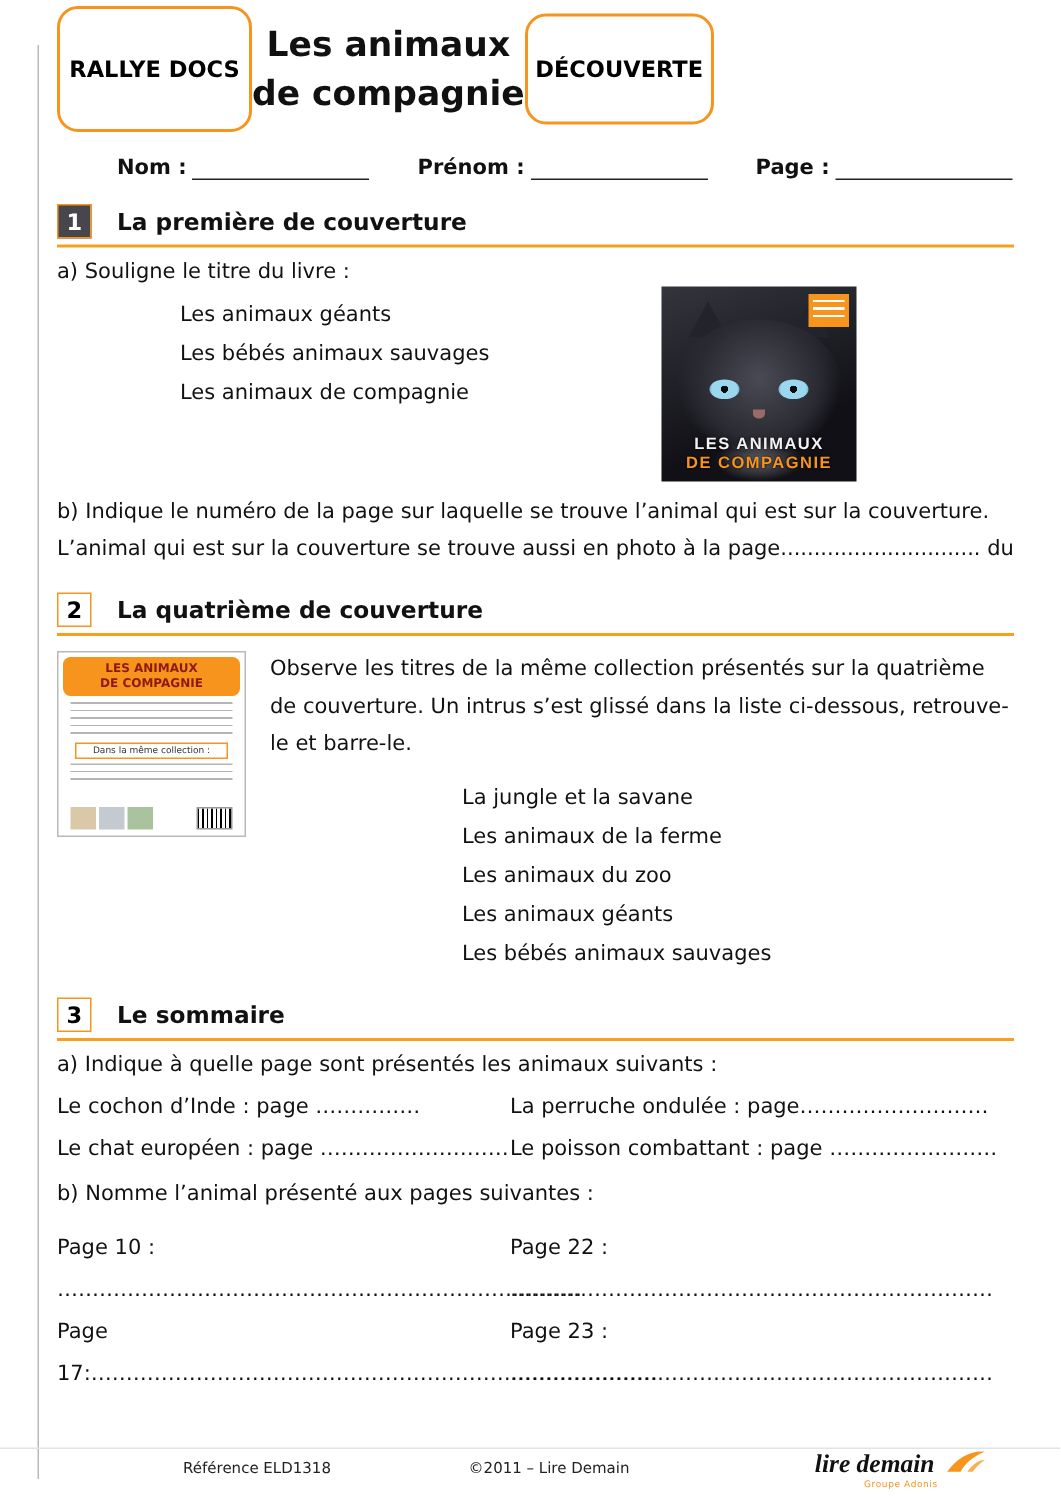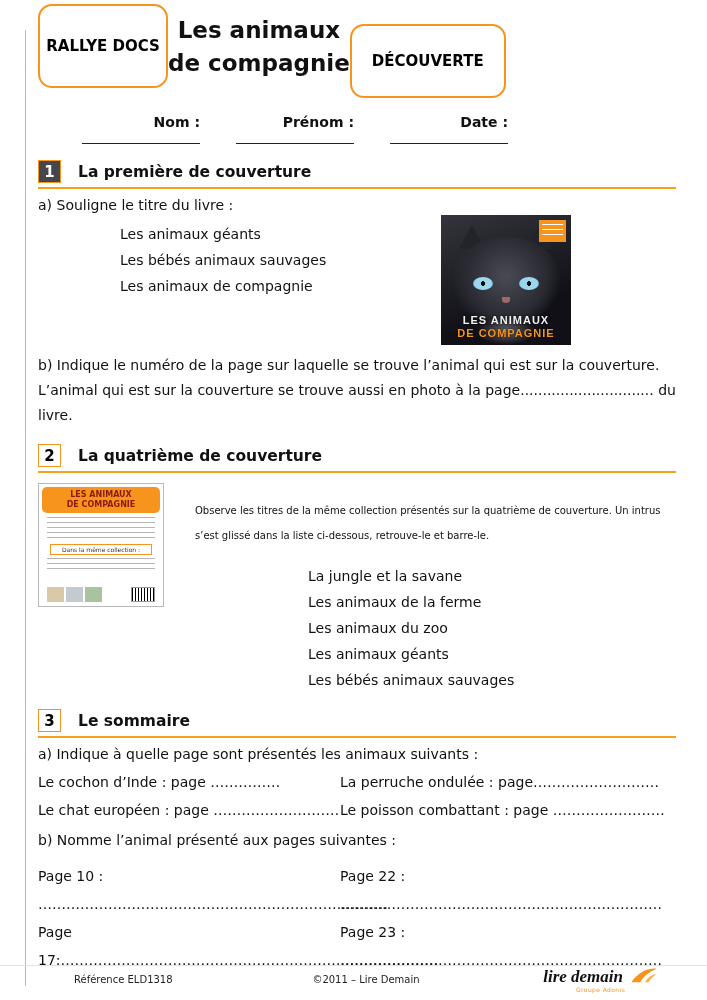--- a/index.html
+++ b/index.html
@@ -9,26 +9,26 @@
     font-family:"DejaVu Sans", sans-serif; color:#111; overflow:hidden;
   }
   .left-rule { position:absolute; left:25px; top:30px; bottom:14px; width:1px; background:#b9b9b9; }
   .content { position:absolute; left:38px; right:31px; top:0; }
 
   
   .topbar { display:flex; justify-content:flex-start; padding-top:4px; }
   .badge { border:2.5px solid #f7941e; border-radius:14px; font-weight:bold;
            display:flex; align-items:center; justify-content:center; font-size:15px; color:#000; background:#fff; }
   .badge-left  { width:130px; height:84px; }
-  .badge-right { width:156px; height:74px; margin-top:20px; }
+  .badge-right { width:126px; height:74px; margin-top:5px; }
   .main-title { text-align:center; font-weight:bold; font-size:23px; line-height:33px; padding-top:10px; }
 
   
   .identity { display:flex; gap:32px; margin:16px 0 0 40px; font-size:14px; font-weight:bold; }
-  .id-field { display:flex; align-items:flex-end;flex-direction:column; }
+  .id-field { display:flex; align-items:flex-end; }
   .id-line { display:inline-block; width:118px; border-bottom:1.3px solid #222; height:14px; margin-left:4px; }
 
   
   .sec-head { display:flex; align-items:center; gap:17px; border-bottom:2px solid #f7a01e; padding-bottom:4px; margin-top:16px; }
   .sec-title { font-size:15.5px; margin:0; font-weight:bold; }
   .sec-num { width:23px; height:23px; display:flex; align-items:center; justify-content:center; font-weight:bold; font-size:15px; flex:0 0 auto; }
   .sec-num.dark  { background:#46464c; color:#fff; border:1px solid #f7941e; }
   .sec-num.light { background:#fff; color:#000; border:1.6px solid #f7941e; }
 
   .qa { margin:8px 0 0 0; font-size:14px; }
@@ -69,31 +69,31 @@
   .bc-lines { height:24px; margin:4px 5px 0 5px;
               background:repeating-linear-gradient(to bottom,#b5b5b5 0 1px, transparent 1px 5px); }
   .bc-lines.small { height:11px; margin-top:3px; }
   .bc-banner { margin:3px 8px 0 8px; border:1px solid #f7941e; font-size:6px; padding:1px 2px; color:#333; text-align:center; }
   .bc-thumbs { display:flex; gap:2px; margin:auto 5px 1px 5px; align-items:flex-end; }
   .thumb { width:17px; height:15px; }
   .t1 { background:#d9c9a8; } .t2 { background:#c3cad0; } .t3 { background:#a8c39e; }
   .barcode { width:24px; height:15px; margin-left:auto;
              background:repeating-linear-gradient(to right,#000 0 1px,#fff 1px 3px); border:1px solid #999; }
   .s2-right { flex:1; }
-  .s2-para { font-size:10px; line-height:25px; margin:15px; }
+  .s2-para { font-size:14px; line-height:25px; margin:0; }
   .options2 { list-style:none; margin:10px 0 0 128px; padding:0; font-size:14px; line-height:26px; }
 
   
   .grid2 { display:grid; grid-template-columns:302px 1fr; font-size:14px; line-height:28px; margin-top:6px; }
   .qb3 { margin-top:8px; font-size:14px; }
 
   
   .footer-line { position:absolute; left:0; right:0; bottom:34px; height:1px; background:#e3e3e3; }
   .footer { position:absolute; left:38px; right:31px; bottom:7px; display:flex; align-items:center; font-size:10px; color:#222; }
-  .f-left { flex:1; padding-left:36px; }
+  .f-left { flex:1; padding-left:36px;text-align:center; }
   .f-center { flex:1; text-align:center; }
   .f-right { flex:1; display:flex; justify-content:flex-end; padding-right:18px; }
   .logo { display:flex; flex-direction:column; align-items:center; line-height:1; }
   .logo-row { display:flex; align-items:center; gap:7px; }
   .logo-text { font-family:"Liberation Serif", serif; font-style:italic; font-weight:bold; font-size:17px; color:#111; }
   .logo-sub { font-size:6px; color:#f7941e; margin-top:1px; letter-spacing:0.4px; }
 </style>
 </head>
 <body>
 
@@ -118,21 +118,21 @@
     <div class="identity">
       <div class="id-field">
         <span>Nom :</span>
         <span class="id-line"></span>
       </div>
       <div class="id-field">
         <span>Prénom :</span>
         <span class="id-line"></span>
       </div>
       <div class="id-field">
-        <span>Date :</span>
+        <span>Page :</span>
         <span class="id-line"></span>
       </div>
     </div>
 
     <section>
       <div class="sec-head">
         <div class="sec-num dark">1</div>
         <h2 class="sec-title">La première de couverture</h2>
       </div>
       <p class="qa">a) Souligne le titre du livre :</p>
@@ -155,21 +155,20 @@
           </div>
           <div class="cover-title">
             <div class="ct1">LES ANIMAUX</div>
             <div class="ct2">DE COMPAGNIE</div>
           </div>
         </div>
       </div>
       <div class="qb">
         <p>b) Indique le numéro de la page sur laquelle se trouve l’animal qui est sur la couverture.</p>
         <p>L’animal qui est sur la couverture se trouve aussi en photo à la page.............................. du</p>
-        <p>livre.</p>
       </div>
     </section>
 
     <section>
       <div class="sec-head">
         <div class="sec-num light">2</div>
         <h2 class="sec-title">La quatrième de couverture</h2>
       </div>
       <div class="s2-flex">
         <div class="backcover">

